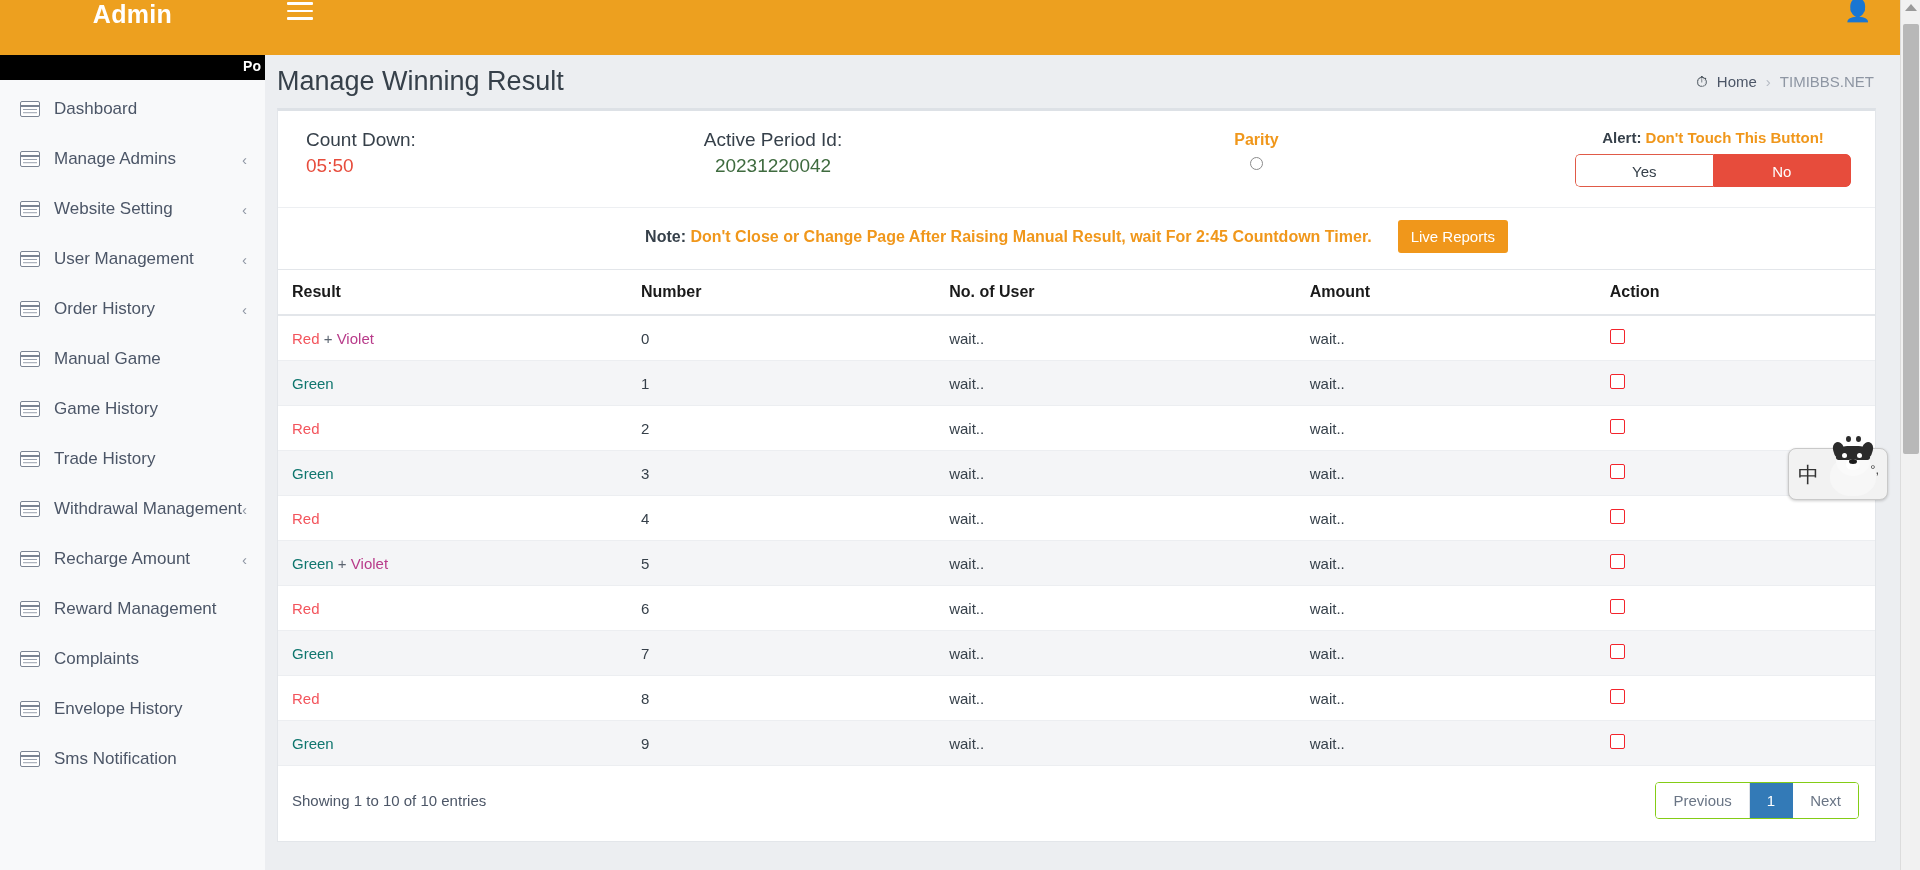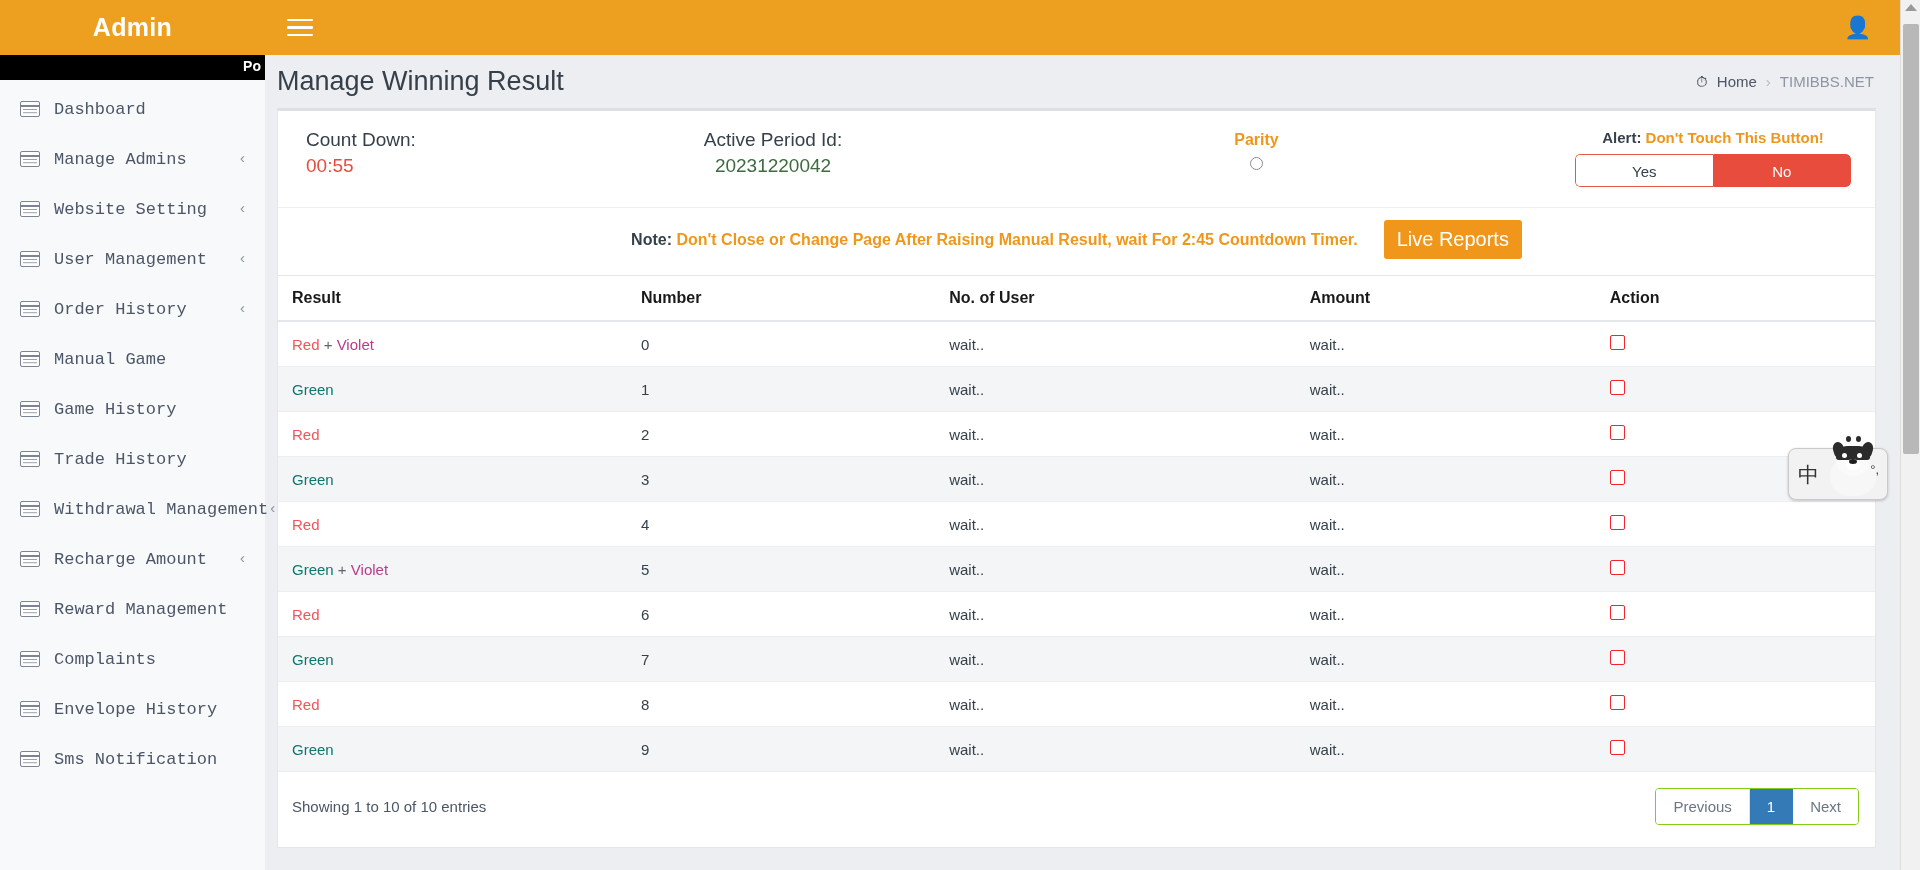--- a/index.html
+++ b/index.html
@@ -7,21 +7,21 @@
     width: 1920px; height: 870px;
     font-family: "Liberation Sans", sans-serif;
     background: #eceef1;
     overflow: hidden;
   }
   .app { position: relative; width: 1920px; height: 870px; }
 
   
   .topbar {
     position: absolute; top: 0; left: 0; width: 1900px; height: 55px;
-    background: #eda01f; display: flex; align-items: center; z-index: 40;
+    background: #eda01f; display: flex; z-index: 40;
   }
   .brand {
     width: 265px; text-align: center; color: #fff;
     font-size: 25px; font-weight: bold; letter-spacing: .3px;
   }
   .hamburger {
     margin-left: 22px; width: 26px; height: 22px;
     display: flex; flex-direction: column; justify-content: center; gap: 5px;
     cursor: pointer;
   }
@@ -35,21 +35,21 @@
     background: #000; z-index: 35; overflow: hidden;
   }
   .blackstrip span {
     position: absolute; right: 4px; top: 3px;
     color: #fff; font-size: 14px; font-weight: bold; white-space: nowrap;
   }
 
   
   .sidebar {
     position: absolute; top: 80px; left: 0; width: 265px; height: 790px;
-    background: #f8f9fa; z-index: 20; padding-top: 4px; font-family: Liberation Mono, monospace;
+    background: #f8f9fa; z-index: 20; padding-top: 4px;
   }
   .side-item {
     height: 50px; display: flex; align-items: center;
     padding-left: 20px; cursor: pointer; color: #4c5667; font-size: 17px;
   }
   .side-ico {
     width: 20px; height: 16px; margin-right: 14px; flex: none;
     border: 1.6px solid #7b8493; border-radius: 2px; position: relative;
     background: #fff;
   }
@@ -116,21 +116,21 @@
 
   
   .noterow {
     display: flex; align-items: center; justify-content: center;
     gap: 26px; padding: 12px 0 16px 0; border-top: 1px solid #edeff2;
   }
   .note-txt { font-size: 16px; font-weight: bold; color: #36404a; }
   .note-txt em { font-style: normal; color: #f0971b; }
   .btn-live {
     background: #f0971b; color: #fff; border: none; border-radius: 3px;
-    padding: 8px 13px; font-size: 20px; cursor: pointer;
+    padding: 8px 13px; font-size: 15px; cursor: pointer;
     font-family: "Liberation Sans", sans-serif;
   }
 
   
   table.tbl { width: 100%; border-collapse: collapse; table-layout: fixed; }
   table.tbl th {
     text-align: left; font-size: 16px; color: #1a1a1a; font-weight: bold;
     padding: 13px 0 13px 14px; border-top: 1px solid #e3e6ea;
     border-bottom: 2px solid #e3e6ea;
   }
@@ -337,21 +337,21 @@
         <span class="bc-sep">›</span>
         <span class="bc-cur">TIMIBBS.NET</span>
       </div>
     </div>
 
     <div class="card">
 
       <div class="inforow">
         <div class="info-cd">
           <div class="info-lbl">Count Down:</div>
-          <div class="cd-val">00:55</div>
+          <div class="cd-val">05:50</div>
         </div>
         <div class="info-pid">
           <div class="info-lbl">Active Period Id:</div>
           <div class="pid-val">20231220042</div>
         </div>
         <div class="info-parity">
           <div class="parity-lbl">Parity</div>
           <div class="parity-radio"></div>
         </div>
         <div class="info-alert">

